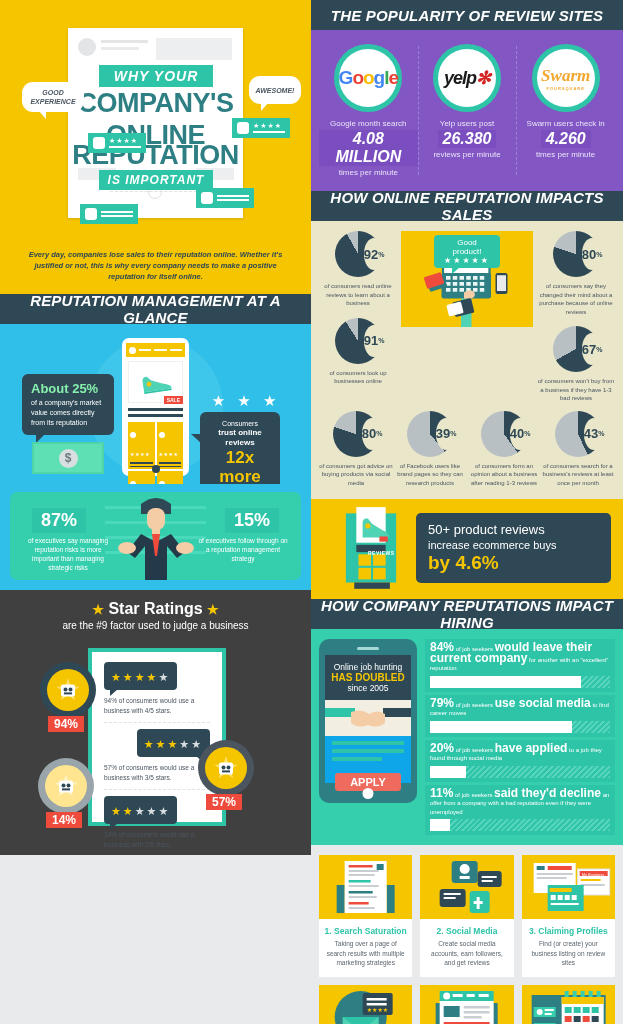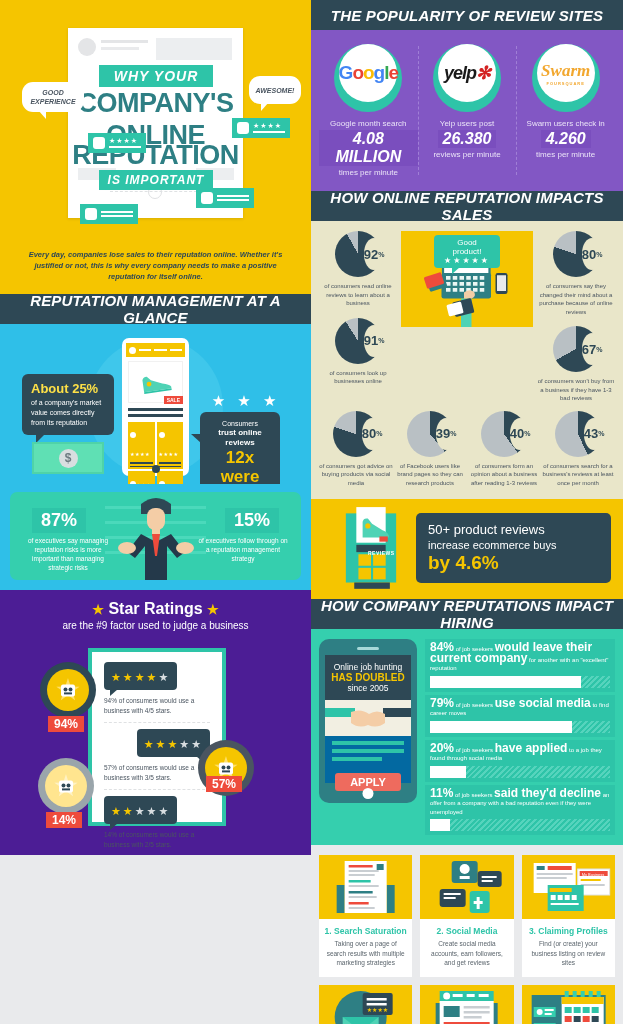--- a/index.html
+++ b/index.html
@@ -95,21 +95,21 @@
   .ph-cell { background:#f5c500; padding:2px; }
   .ph-cell .cd { width:6px; height:6px; border-radius:50%; background:#fff; display:inline-block; }
   .ph-cell .cs { color:#fff; font-size:5px; letter-spacing:.5px; }
   .ph-cell .cl { height:1.5px; background:#2e4855; margin-top:2px; }
   .ph-home { position:absolute; left:50%; bottom:3px; transform:translateX(-50%); width:8px; height:8px; border-radius:50%; background:#2e4855;}
 
   .callout {
     position:absolute; background:#2e4855; border-radius:6px; color:#fff; padding:7px 9px;
   }
   .co-left { left:22px; top:50px; width:92px; }
-  .co-left .big { color:#fde047; font-weight:bold; font-size:13px; line-height:15px;}
+  .co-left .big { color:#86efac; font-weight:bold; font-size:13px; line-height:15px;}
   .co-left .sm { font-size:7px; line-height:10px; margin-top:2px;}
   .co-left::after{content:"";position:absolute;left:14px;bottom:-8px;border-left:0 solid transparent;border-right:10px solid transparent;border-top:10px solid #2e4855;}
   .co-right { left:200px; top:88px; width:80px; text-align:center;}
   .co-right .sm1 { font-size:7px; line-height:9px;}
   .co-right .sm2 { font-size:8px; font-weight:bold; line-height:10px;}
   .co-right .big { color:#f5c500; font-weight:bold; font-size:17px; line-height:19px;}
   .co-right::after{content:"";position:absolute;left:-9px;top:22px;border-top:0 solid transparent;border-bottom:9px solid transparent;border-right:10px solid #2e4855;}
   .stars4 { position:absolute; left:200px; top:68px; width:92px; text-align:center; color:#fff; font-size:15px; letter-spacing:4px;}
   .money { position:absolute; left:32px; top:118px; width:72px; height:32px; background:#5fe0b4; border:2px solid #4fd3a8; display:flex; align-items:center; justify-content:center;}
   .money .coin { width:19px; height:19px; border-radius:50%; background:#d9dee0; color:#6d7a80; font-weight:bold; font-size:12px; display:flex;align-items:center;justify-content:center;}
@@ -121,21 +121,21 @@
   .tc-lines i { display:block; height:3px; background:#4bd9bb; margin-bottom:12px; }
   .man { position:absolute; left:50%; top:2px; transform:translateX(-50%); width:90px; height:86px; }
   .pctbox { position:absolute; background:#2ec4a8; color:#fff; font-weight:bold; font-size:18px; padding:2px 9px; }
   .pb-l { left:22px; top:16px; }
   .pb-r { right:22px; top:16px; }
   .pct-sub { position:absolute; color:#ffffff; font-size:6.5px; line-height:9px; text-align:center; width:92px; }
   .ps-l { left:12px; top:44px; }
   .ps-r { right:12px; top:44px; }
 
   
-  .stars-sec { background:#4c1d95; padding:10px 0 4px; position:relative; height:265px; }
+  .stars-sec { background:#404040; padding:10px 0 4px; position:relative; height:265px; }
   .sr-title { text-align:center; color:#fff; font-weight:bold; font-size:16px; }
   .sr-title .st { color:#f5c500; font-size:13px; }
   .sr-sub { text-align:center; color:#ffffff; font-size:10px; margin-top:2px; }
   .sr-card { position:absolute; left:88px; top:58px; width:138px; height:178px; background:#2ec4a8; padding:4px; }
   .sr-inner { background:#fff; width:100%; height:100%; padding:10px 12px; }
   .sr-row { margin-bottom:6px; }
   .sr-bub { background:#2e4855; border-radius:4px; padding:5px 7px; position:relative; display:inline-block; }
   .sr-bub .s { font-size:11px; letter-spacing:2px; color:#f5c500; }
   .sr-bub .s .off { color:#d8dde0; }
   .sr-bub.left::after{content:"";position:absolute;left:6px;bottom:-6px;border-left:0 solid transparent;border-right:8px solid transparent;border-top:7px solid #2e4855;}
@@ -144,29 +144,29 @@
   .sr-sep { border-top:1px dashed #dfe1e3; margin:6px 0; }
   .medal { position:absolute; width:56px; height:56px; border-radius:50%; display:flex; align-items:center; justify-content:center; }
   .m1 { left:40px; top:72px; background:#2e4855; }
   .m2 { left:198px; top:150px; background:#4a5560; }
   .m3 { left:38px; top:168px; background:#9aa5ab; }
   .medal .inner { width:42px; height:42px; border-radius:50%; background:#f5c500; position:relative; }
   .medal .star { position:absolute; left:50%; top:50%; transform:translate(-50%,-50%); font-size:30px; color:#ffe06a; line-height:30px;}
   .medal .bot { position:absolute; left:50%; top:50%; transform:translate(-50%,-48%); width:18px; height:20px;}
   .mlabel { position:absolute; background:#ee4b3c; color:#fff; font-weight:bold; font-size:12px; padding:1px 6px; }
   .ml1 { left:48px; top:126px; }
-  .ml2 { left:206px; top:186px; }
+  .ml2 { left:206px; top:204px; }
   .ml3 { left:46px; top:222px; }
 
   
   .purple { background:#8257c4; padding:14px 8px 14px; position:relative; }
   .pop-grid { display:flex; }
   .pop-cell { flex:1; text-align:center; position:relative; }
   .pop-cell + .pop-cell::before { content:""; position:absolute; left:0; top:2px; bottom:2px; border-left:1px dashed #a07fd6; }
-  .pop-circ { width:68px; height:68px; margin:0 auto; border-radius:50%; background:#2ec4a8; display:flex; justify-content:center;}
+  .pop-circ { width:68px; height:68px; margin:0 auto; border-radius:50%; background:#2ec4a8; display:flex; align-items:center; justify-content:center;}
   .pop-circ .in { width:58px; height:58px; border-radius:50%; background:#fff; display:flex; align-items:center; justify-content:center; }
   .pop-lbl { color:#eae3f7; font-size:8px; margin-top:7px; }
   .pop-big { color:#fff; font-weight:bold; font-style:italic; font-size:16px; margin-top:2px; display:inline-block; padding:0 5px; background:#7a4ebe;}
   .pop-sub { color:#eae3f7; font-size:8px; margin-top:2px; }
   .g-b{color:#4285f4}.g-r{color:#ea4335}.g-y{color:#fbbc05}.g-g{color:#34a853}
   .glogo { font-size:19px; font-weight:bold; letter-spacing:-1px; font-family:"Liberation Sans",sans-serif;}
   .yelp { font-size:18px; font-weight:bold; font-style:italic; color:#1a1a1a; letter-spacing:-1px;}
   .yelp .burst { color:#d32323; }
   .swarm { font-size:17px; font-style:italic; color:#f2a72e; font-family:"Liberation Serif",serif; font-weight:bold;}
   .swarm .sub{display:block;font-size:4px;letter-spacing:1px;color:#f2a72e;font-style:normal;font-family:"Liberation Sans",sans-serif;}
@@ -192,21 +192,21 @@
   .y50-ph { position:absolute; left:30px; top:8px; width:52px; height:84px; }
   .y50-box { position:absolute; left:105px; top:14px; right:12px; background:#2e4855; border-radius:5px; padding:9px 12px; }
   .y50-box .l1 { color:#fff; font-size:13px; line-height:16px; }
   .y50-box .l2 { color:#fff; font-size:11px; line-height:14px; }
   .y50-box .l3 { color:#f5c500; font-weight:bold; font-size:19px; line-height:22px; }
 
   
   .hire { background:#35cfae; padding:10px 8px; display:flex; gap:8px; }
   .hphone { width:98px; height:164px; background:#2e7f84; border-radius:10px; padding:8px 6px; position:relative; flex-shrink:0;}
   .hphone .speaker { width:22px; height:3px; border-radius:2px; background:#a7d8d8; margin:0 auto 5px;}
-  .hphone .scr { background:#0369a1; height:128px; }
+  .hphone .scr { background:#0ea5e9; height:128px; }
   .hp-head { background:#2e4855; padding:7px 4px; text-align:center; }
   .hp-head .a{color:#fff;font-size:8.5px;}
   .hp-head .b{color:#f5c500;font-weight:bold;font-size:10px;}
   .hp-head .c{color:#fff;font-size:8.5px;}
   .hp-shake { height:36px; background:#f2efe2; position:relative; overflow:hidden;}
   .hp-lines { padding:5px 7px; }
   .hp-lines i { display:block; height:4px; background:#2ec4a8; margin-bottom:4px;}
   .hp-apply { margin:3px 10px 0; background:#ee6b5e; color:#fff; text-align:center; font-weight:bold; font-size:11px; padding:3px 0; border-radius:3px;}
   .hphone .home { position:absolute; left:50%; bottom:4px; transform:translateX(-50%); width:11px;height:11px;border-radius:50%;background:#fff;}
   .hrows { flex:1; display:flex; flex-direction:column; gap:3px; }
@@ -317,21 +317,21 @@
 
       <div class="callout co-left">
         <div class="big">About 25%</div>
         <div class="sm">of a company's market value comes directly from its reputation</div>
       </div>
 
       <div class="stars4">★ ★ ★ ★</div>
       <div class="callout co-right">
         <div class="sm1">Consumers</div>
         <div class="sm2">trust online reviews</div>
-        <div class="big">12x were</div>
+        <div class="big">12x more</div>
 
       </div>
 
       <div class="money">
         <div class="coin">$</div>
       </div>
     </div>
 
     <div class="teal-band">
       <div class="teal-card">

